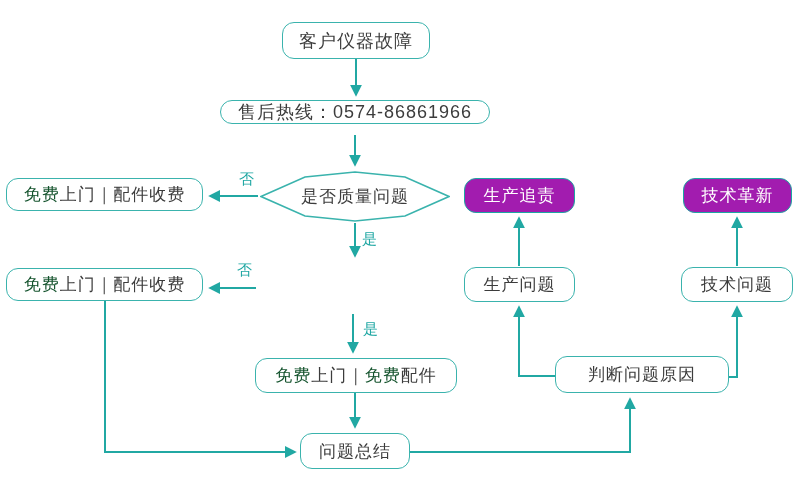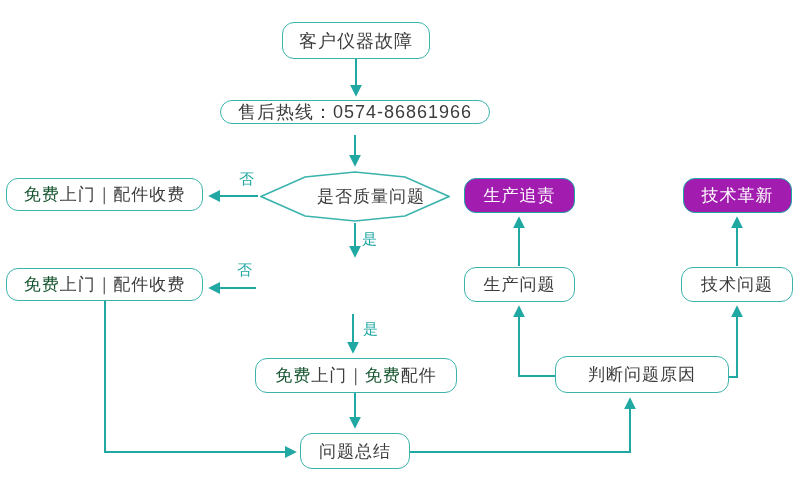--- a/index.html
+++ b/index.html
@@ -12,21 +12,21 @@
     position:absolute;box-sizing:border-box;background:#ffffff;
     border:1.6px solid #3ab3ad;border-radius:12px;
     display:flex;align-items:center;justify-content:center;
     font-size:17px;letter-spacing:1px;white-space:nowrap;color:#3c3c3c;
   }
   .node.filled{background:#a21caf;border-color:#1da6a2;color:#ffffff;}
   .node .accent{color:#14532d;font-weight:normal;}
   .hexwrap{position:absolute;}
   .hexwrap svg{position:absolute;left:0;top:0;display:block;}
   .hexwrap .hexlabel{
-    position:absolute;left:16px;top:0;width:100%;height:100%;
+    position:absolute;left:0;top:0;width:100%;height:100%;
     display:flex;align-items:center;justify-content:center;
     font-size:17px;letter-spacing:1px;color:#3c3c3c;
   }
   .edge-label{
     position:absolute;font-size:15px;color:#1da6a2;letter-spacing:0;
   }
   .big{font-size:18px;}
 </style>
 </head>
 <body>

